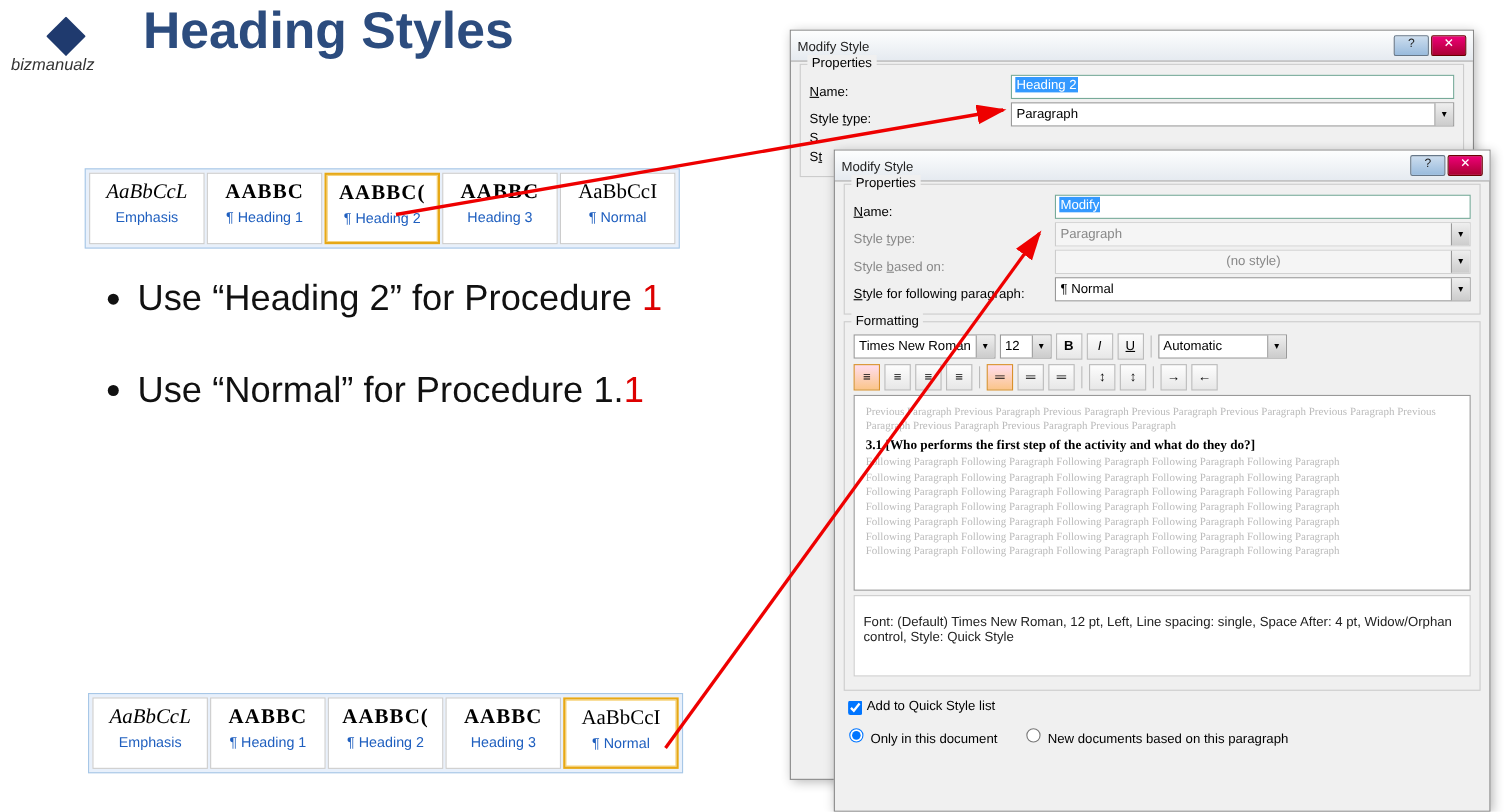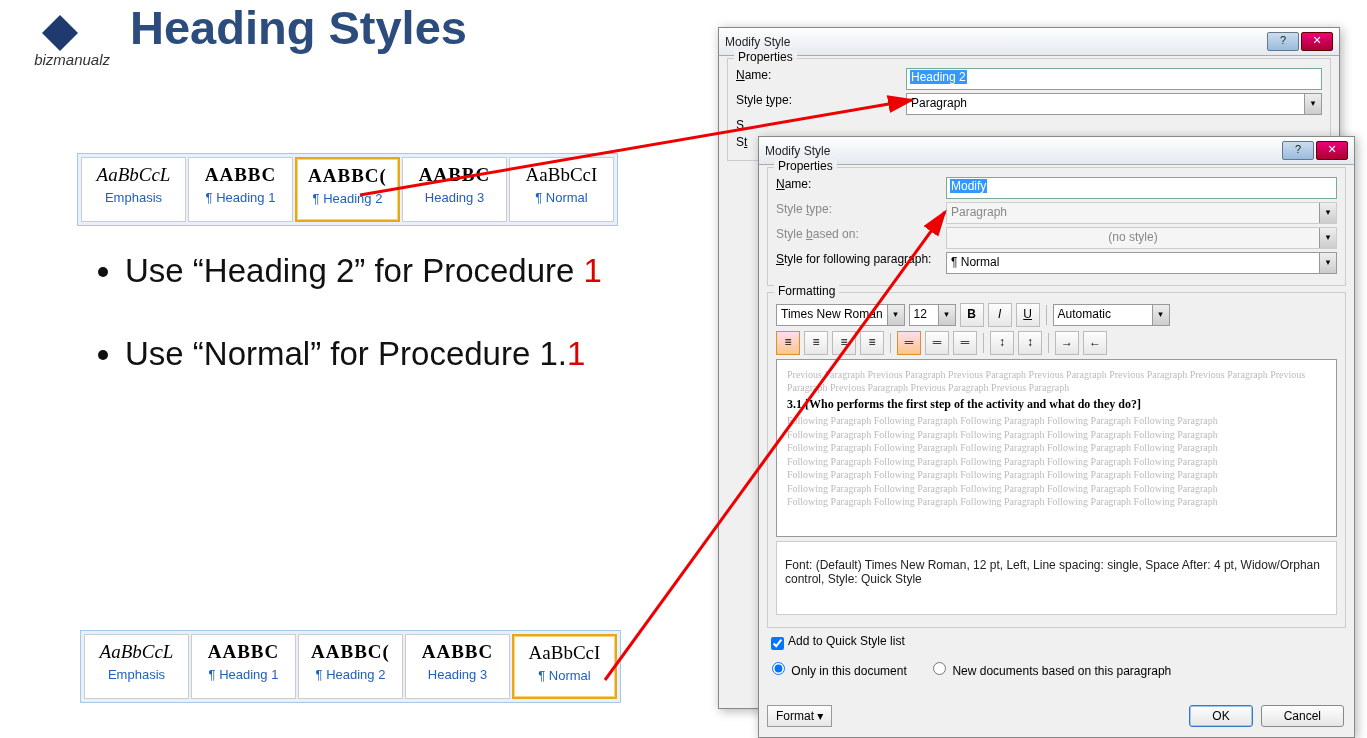--- a/index.html
+++ b/index.html
@@ -13,21 +13,20 @@
   overflow: hidden;
 }
 
 .logo {
   position: absolute;
   left: 10px;
   top: 15px;
   width: 100px;
   font-size: 15px;
   color: #333;
-  text-align: right;
 }
 .logo .icon {
   display:block;
   width:36px;
   height:36px;
   background:#1f3a6e;
   clip-path: polygon(50% 0%, 100% 50%, 50% 100%, 0% 50%);
   margin:0 auto;
 }
 .logo .txt {
@@ -133,21 +132,21 @@
   position:relative;
 }
 .fieldset .leg {
   position:absolute;
   top:-9px; left:6px;
   background:#f0f0f0;
   padding:0 4px;
   font-size:12px;
   color:#000;
 }
-.row { display:flex; align-items:flex-start; margin:3px 0;}
+.row { display:flex; align-items:flex-end; margin:3px 0;gap:13px;}
 .row .lab { width:170px; color:#000; }
 .row .lab.dis { color:#888;}
 .row .lab u { text-decoration:underline;}
 .inp {
   flex:1;
   background:#fff;
   border:1px solid #7a9;
   height:18px;
   font-size:12px;
   padding:1px 3px;
@@ -431,26 +430,20 @@
 
   <div class="checkrow">
     <input type="checkbox" checked="" style="">
     <span>Add to Quick Style list</span>
   </div>
   <div class="radiorow">
     <label><input type="radio" name="sc" checked="" style=""> <span>Only in this document</span></label>
     <label><input type="radio" name="sc" style=""> <span>New documents based on this paragraph</span></label>
   </div>
 
-  <div class="btnbar">
-    <span class="fmtbtn">Format ▾</span>
-    <span class="spacer"></span>
-    <span class="btn ok">OK</span>
-    <span class="btn">Cancel</span>
-  </div>
 </div>
 
 <svg class="arrow" style="left:0;top:0;width:1367px;height:738px;">
   <defs>
     <marker id="ah" markerWidth="10" markerHeight="10" refX="8" refY="3" orient="auto">
       <path d="M0,0 L9,3 L0,6 Z" fill="#e00"></path>
     </marker>
   </defs>
   <line x1="360" y1="195" x2="912" y2="100" stroke="#e00" stroke-width="3" marker-end="url(#ah)"></line>
   <line x1="605" y1="680" x2="945" y2="212" stroke="#e00" stroke-width="3" marker-end="url(#ah)"></line>

